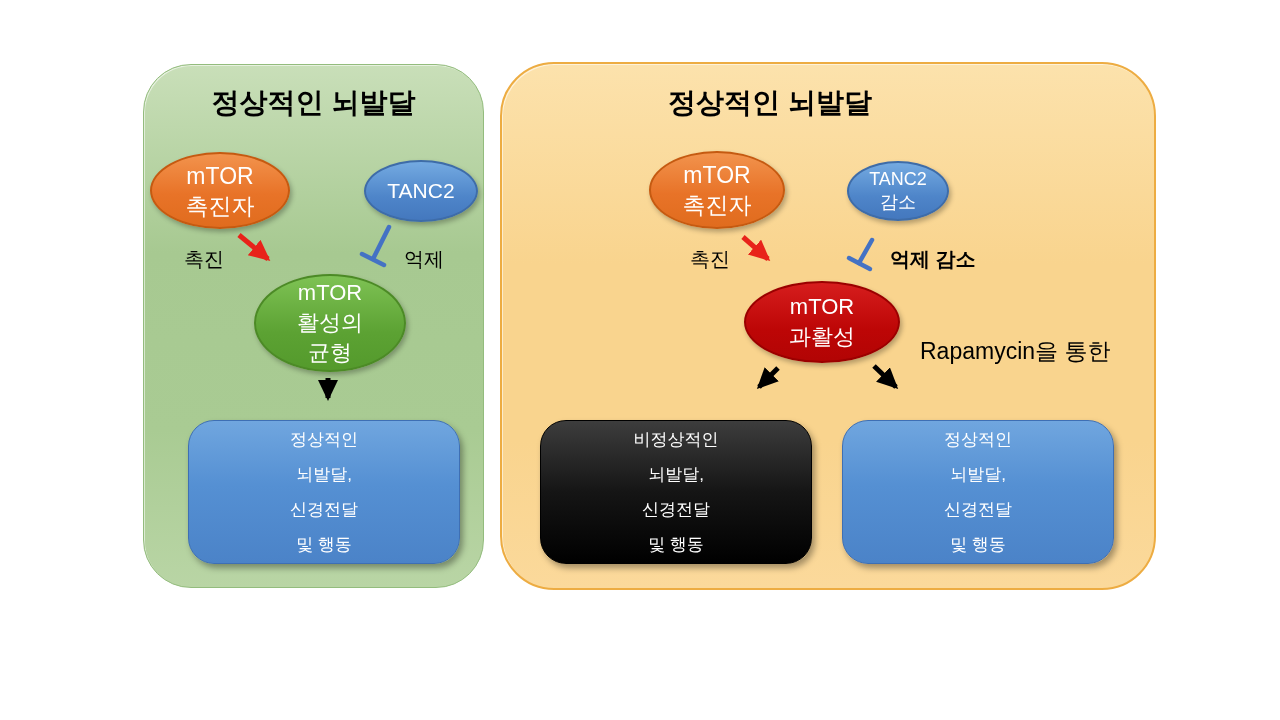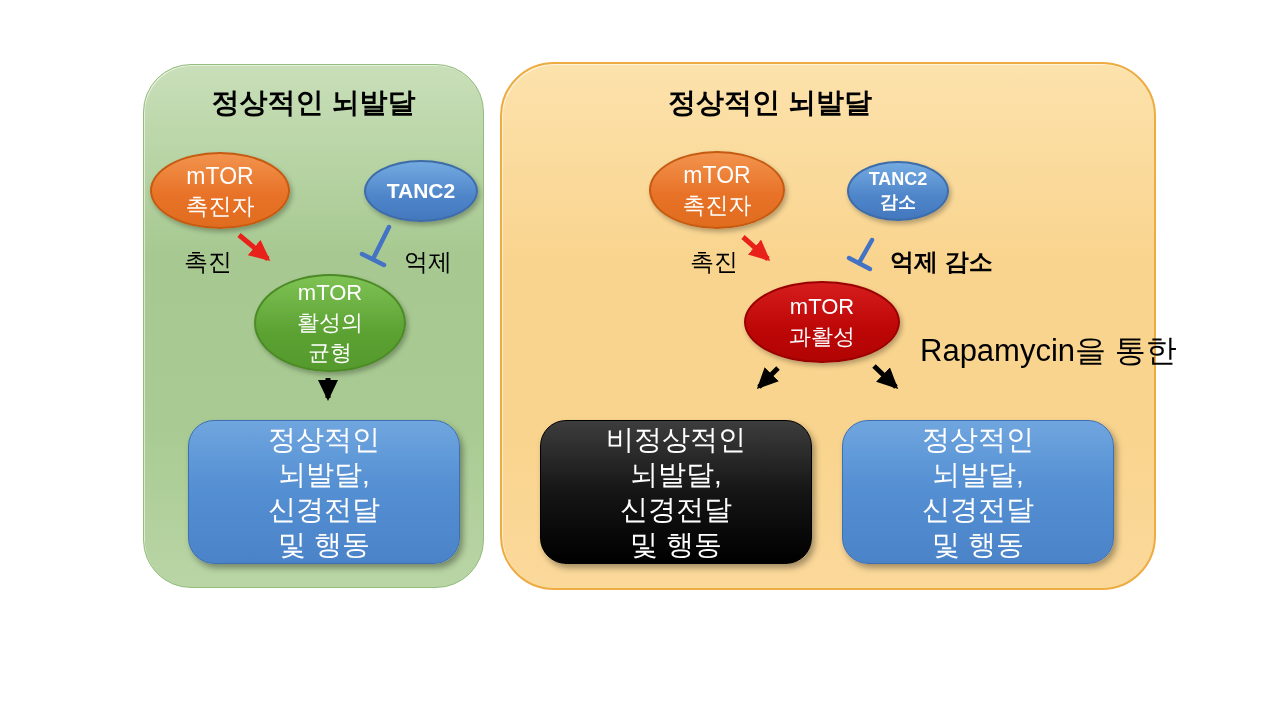--- a/index.html
+++ b/index.html
@@ -32,51 +32,51 @@
     align-items:center;justify-content:center;color:#fff;text-align:center;
     box-shadow:2px 3px 5px rgba(0,0,0,0.28);box-sizing:border-box;
   }
   .ellipse .ln{display:block;}
   .ellipse-orange{
     background:linear-gradient(180deg,#F2934D 0%,#E87328 55%,#E06C1E 100%);
     border:2px solid #C55A11;font-size:23px;line-height:30px;
   }
   .ellipse-blue{
     background:linear-gradient(180deg,#74AAE1 0%,#4E85C9 60%,#4478BE 100%);
-    border:2px solid #3E6CA8;font-weight:bold;
+    border:2px solid #3E6CA8;font-weight:normal;
   }
   .ellipse-green{
     background:linear-gradient(180deg,#7EC254 0%,#5CA233 60%,#549A2C 100%);
     border:2px solid #4C8A26;font-size:22px;line-height:30px;
   }
   .ellipse-red{
     background:linear-gradient(180deg,#D61D1D 0%,#BD0606 60%,#B20404 100%);
     border:2px solid #9B0000;font-size:22px;line-height:30px;
   }
 
   .el-mtor-left{left:150px;top:152px;width:140px;height:77px;}
   .el-tanc2-left{left:364px;top:160px;width:114px;height:62px;font-size:21px;}
   .el-balance{left:254px;top:274px;width:152px;height:98px;}
   .el-mtor-right{left:649px;top:151px;width:136px;height:78px;}
   .el-tanc2-right{left:847px;top:161px;width:102px;height:60px;font-size:18px;line-height:23px;}
   .el-hyper{left:744px;top:281px;width:156px;height:82px;}
 
-  .flow-label{position:absolute;color:#000;font-size:24px;white-space:nowrap;}
+  .flow-label{position:absolute;color:#000;font-size:20px;white-space:nowrap;}
   .lbl-promote-left{left:184px;top:246px;}
   .lbl-inhibit-left{left:404px;top:246px;text-align:right;}
   .lbl-promote-right{left:690px;top:246px;}
   .lbl-inhibit-right{left:890px;top:246px;font-weight:bold;}
 
-  .note{position:absolute;color:#000;font-size:31px;line-height:30px;white-space:nowrap;}
+  .note{position:absolute;color:#000;font-size:23px;line-height:30px;white-space:nowrap;}
   .note-rapamycin{left:920px;top:336px;}
 
   .outcome{
     position:absolute;width:272px;height:144px;border-radius:26px;
     display:flex;flex-direction:column;align-items:center;justify-content:center;
-    color:#fff;font-size:28px;line-height:35px;text-align:center;
+    color:#fff;font-size:17px;line-height:35px;text-align:center;
     box-shadow:3px 4px 6px rgba(0,0,0,0.35);box-sizing:border-box;
   }
   .outcome-blue{background:linear-gradient(180deg,#70A6DF 0%,#5590D3 45%,#4B83C8 100%);border:1px solid #3E6FB4;}
   .outcome-black{background:linear-gradient(180deg,#3D3D3D 0%,#151515 50%,#000000 100%);border:1px solid #000;}
   .box-normal-left{left:188px;top:420px;}
   .box-abnormal{left:540px;top:420px;}
   .box-normal-right{left:842px;top:420px;}
 
   .arrow-layer{position:absolute;left:0;top:0;width:1280px;height:720px;pointer-events:none;}
 </style>

